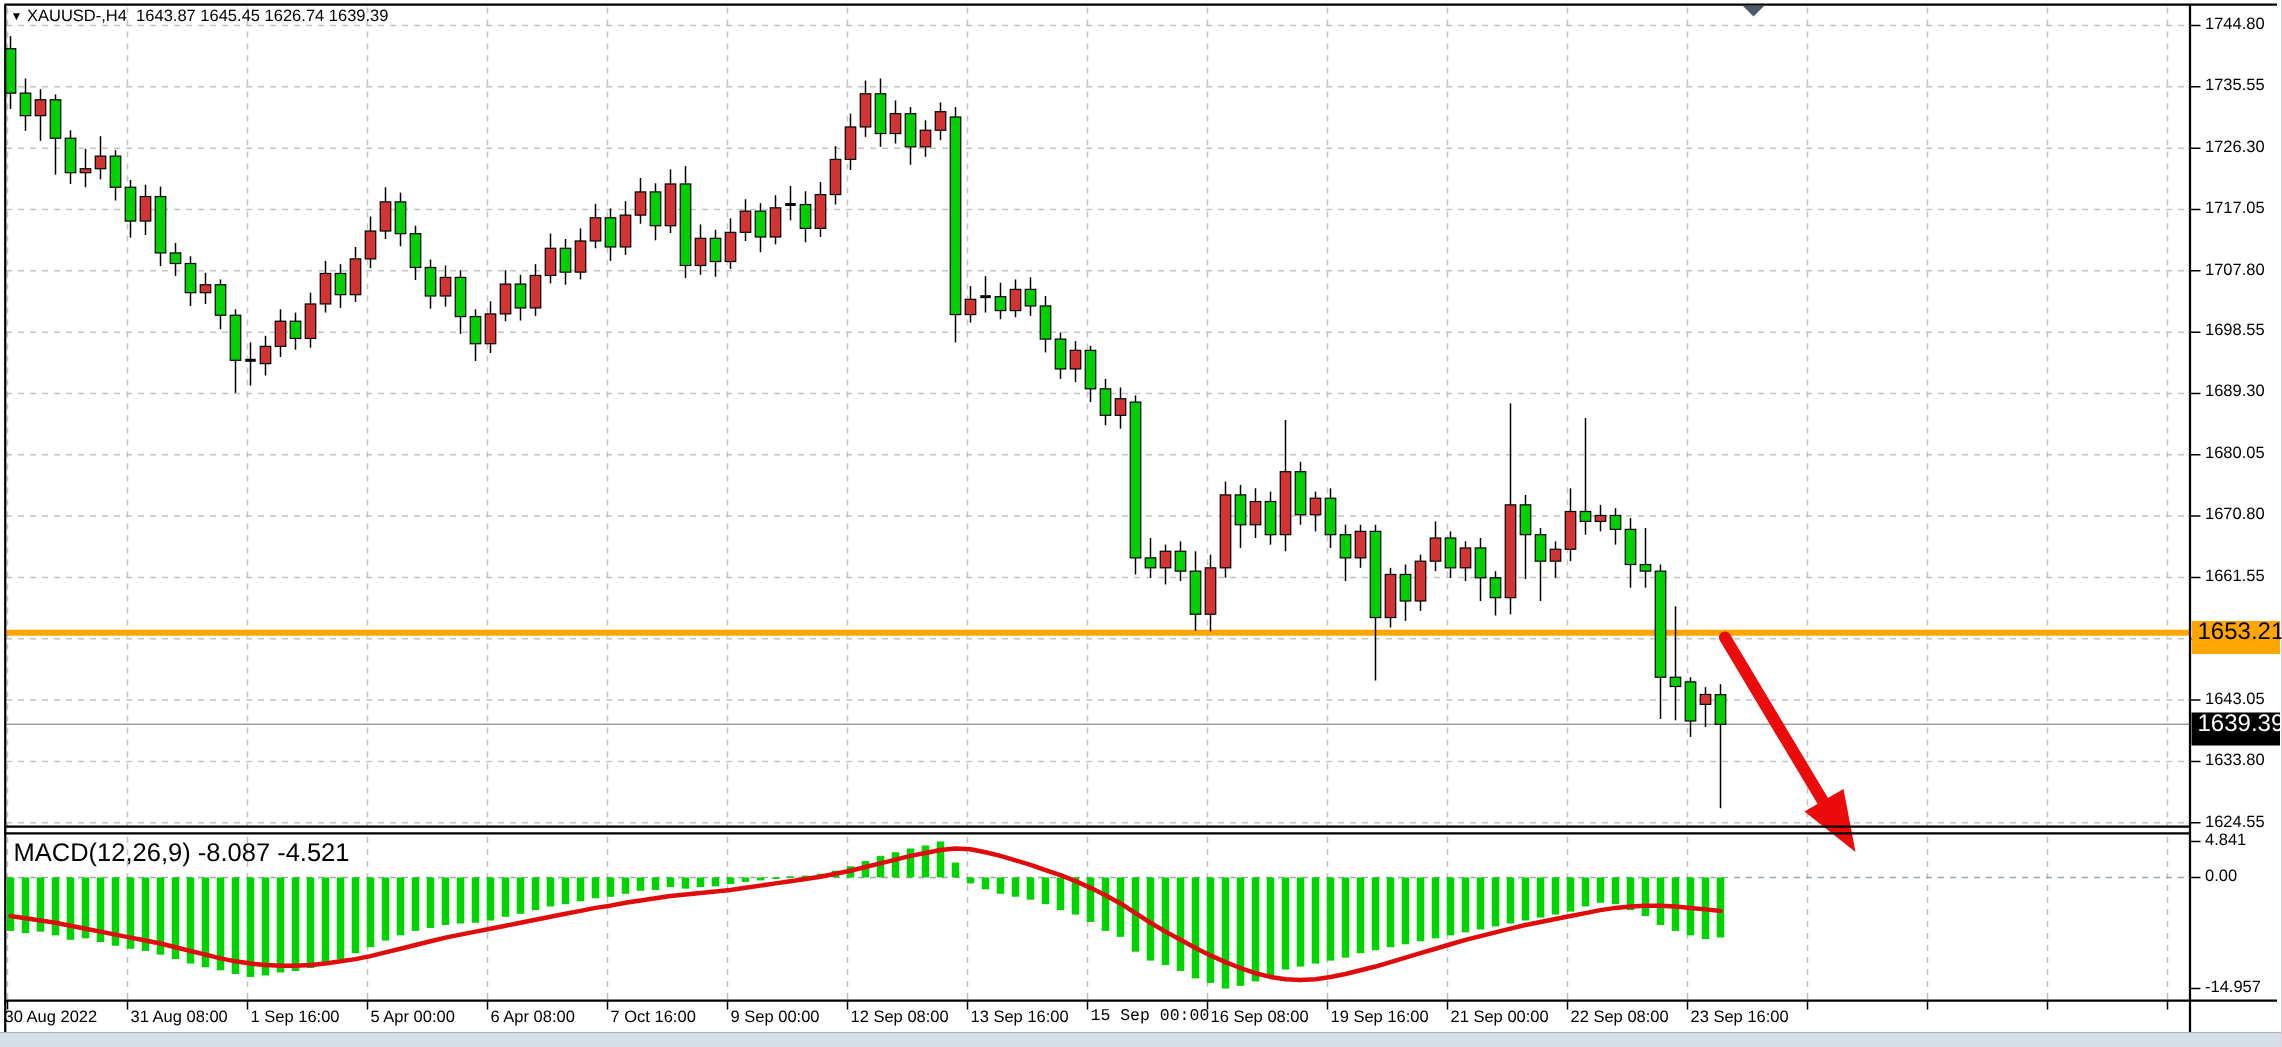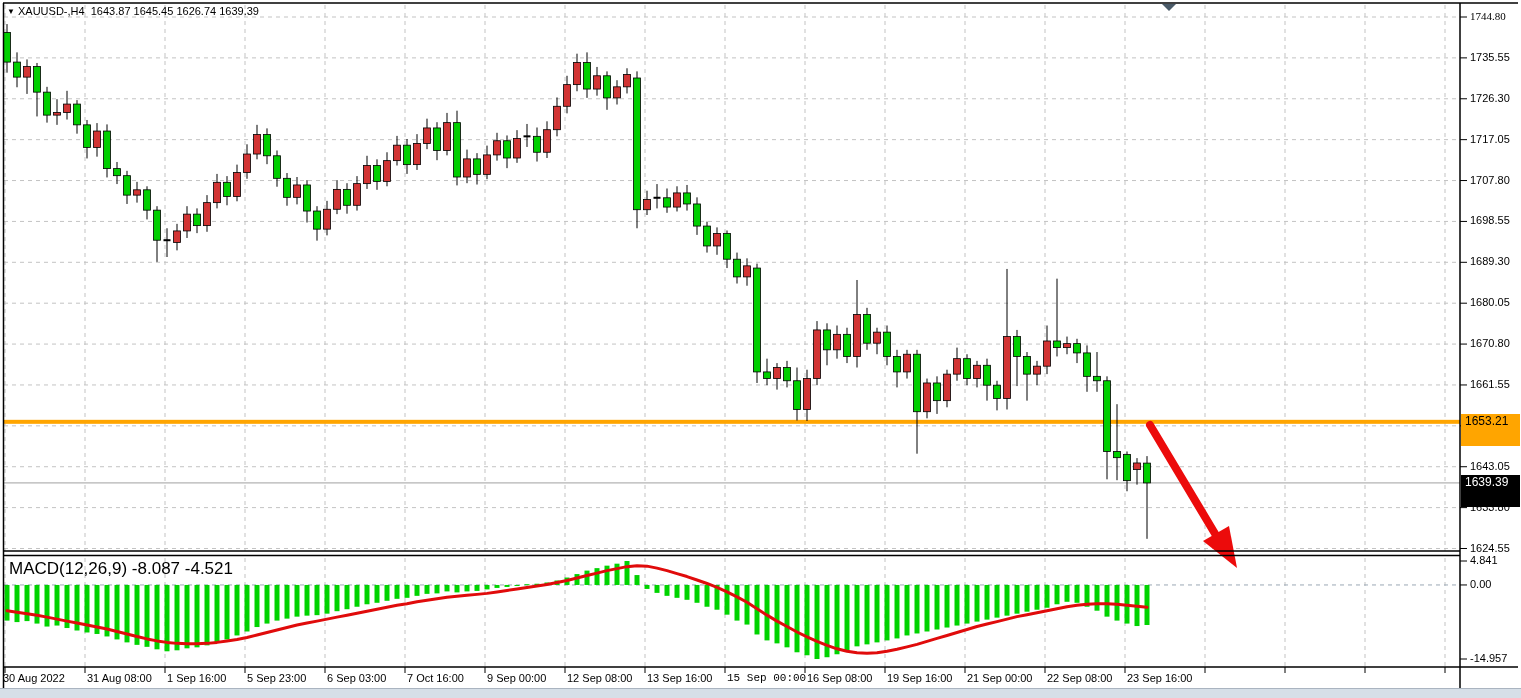--- a/index.html
+++ b/index.html
@@ -5,21 +5,21 @@
   html,body{margin:0;padding:0;background:#e8e8e8;}
   .win{position:relative;width:1521px;height:698px;background:#f9a8d4;
        font-family:"Liberation Sans",sans-serif;overflow:hidden;
        outline:1px solid #8a8a8a;}
   svg{position:absolute;left:0;top:0;}
   .ttl{position:absolute;left:7px;top:5px;font-size:11px;color:#000;white-space:pre;z-index:5;}
   .ttl .tri{font-size:8px;vertical-align:1px;}
   .mlab{position:absolute;left:9px;top:559px;font-size:17px;color:#000;white-space:pre;z-index:5;}
   .plabel{position:absolute;left:1470px;font-size:11px;color:#000;z-index:4;}
   .dlabel{position:absolute;top:672px;font-size:11px;color:#000;white-space:nowrap;z-index:4;}
-  .tag{position:absolute;left:1461px;width:59px;height:32px;font-size:12px;
+  .tag{position:absolute;left:1461px;width:59px;height:22px;font-size:16px;
        line-height:15px;padding-left:4px;box-sizing:border-box;z-index:6;}
   .tag.orange{background:#ffa500;color:#000;}
   .tag.black{background:#000;color:#fff;}
   .bottomstrip{position:absolute;left:0;top:689px;width:1521px;height:9px;background:#d6dfe8;z-index:3;}
 </style>
 </head>
 <body>
 
 <div class="win">
 
@@ -475,42 +475,42 @@
     </svg>
 
   <div class="ttl"><span class="tri">▼</span> <span>XAUUSD-,H4</span>  <span>1643.87</span> <span>1645.45</span> <span>1626.74</span> <span>1639.39</span></div>
 
   <div class="mlab"><span>MACD(12,26,9)</span> <span>-8.087</span> <span>-4.521</span></div>
 
   <div class="tag orange" id="tag-orange" style="top: 414.324px;">1653.21</div>
   <div class="tag black" id="tag-black" style="top: 475.408px;">1639.39</div>
 
   <div id="labels">
-      <div class="plabel" style="top: 10px; font-family: Liberation Serif, serif;">1744.80</div>
+      <div class="plabel" style="top: 10px;">1744.80</div>
       <div class="plabel" style="top: 50.8846px;">1735.55</div>
       <div class="plabel" style="top: 91.7692px;">1726.30</div>
       <div class="plabel" style="top: 132.654px;">1717.05</div>
       <div class="plabel" style="top: 173.538px;">1707.80</div>
       <div class="plabel" style="top: 214.423px;">1698.55</div>
       <div class="plabel" style="top: 255.308px;">1689.30</div>
       <div class="plabel" style="top: 296.192px;">1680.05</div>
       <div class="plabel" style="top: 337.077px;">1670.80</div>
       <div class="plabel" style="top: 377.962px;">1661.55</div>
       <div class="plabel" style="top: 418.846px;">1652.30</div>
       <div class="plabel" style="top: 459.731px;">1643.05</div>
       <div class="plabel" style="top: 500.615px;">1633.80</div>
       <div class="plabel" style="top: 541.5px;">1624.55</div>
       <div class="plabel" style="top: 554px;">4.841</div>
       <div class="plabel" style="top: 577.963px;">0.00</div>
       <div class="plabel" style="top: 652px;">-14.957</div>
       <div class="dlabel" style="left: 3px;">30 Aug 2022</div>
       <div class="dlabel" style="left: 87px;">31 Aug 08:00</div>
       <div class="dlabel" style="left: 167px;">1 Sep 16:00</div>
-      <div class="dlabel" style="left: 247px;">5 Sep 23:00</div>
-      <div class="dlabel" style="left: 327px;">6 Sep 03:00</div>
+      <div class="dlabel" style="left: 247px;">5 Apr 00:00</div>
+      <div class="dlabel" style="left: 327px;">6 Apr 08:00</div>
       <div class="dlabel" style="left: 407px;">7 Oct 16:00</div>
       <div class="dlabel" style="left: 487px;">9 Sep 00:00</div>
       <div class="dlabel" style="left: 567px;">12 Sep 08:00</div>
       <div class="dlabel" style="left: 647px;">13 Sep 16:00</div>
       <div class="dlabel" style="left: 727px; font-family: Liberation Mono, monospace;">15 Sep 00:00</div>
       <div class="dlabel" style="left: 807px;">16 Sep 08:00</div>
       <div class="dlabel" style="left: 887px; text-align: center;">19 Sep 16:00</div>
       <div class="dlabel" style="left: 967px;">21 Sep 00:00</div>
       <div class="dlabel" style="left: 1047px;">22 Sep 08:00</div>
       <div class="dlabel" style="left: 1127px;">23 Sep 16:00</div>

